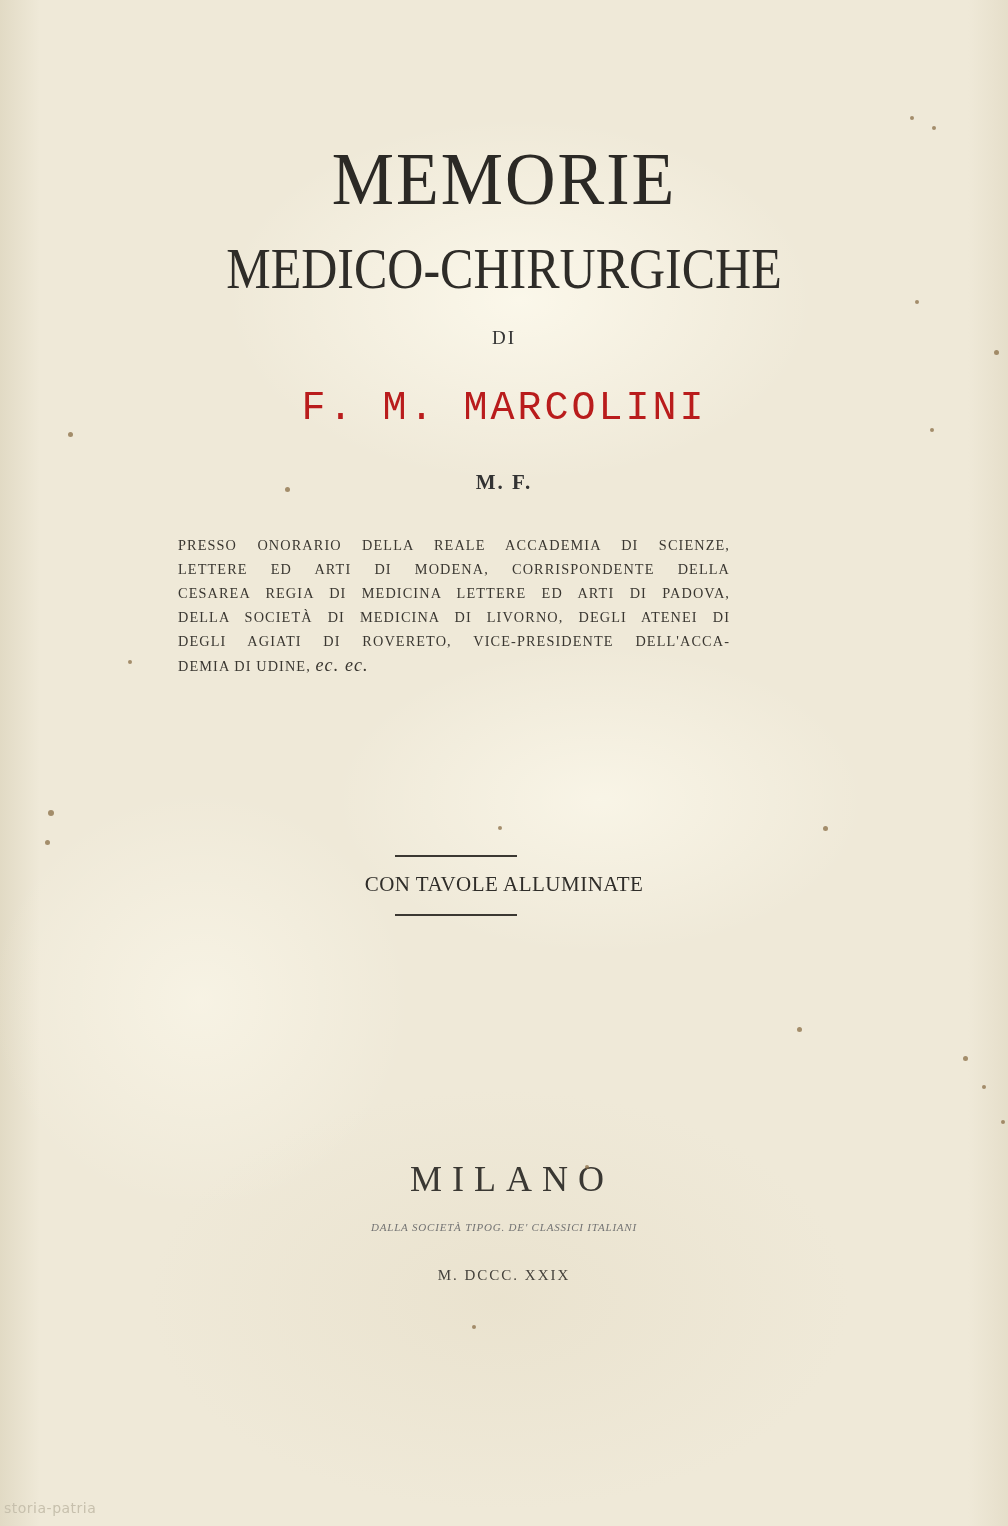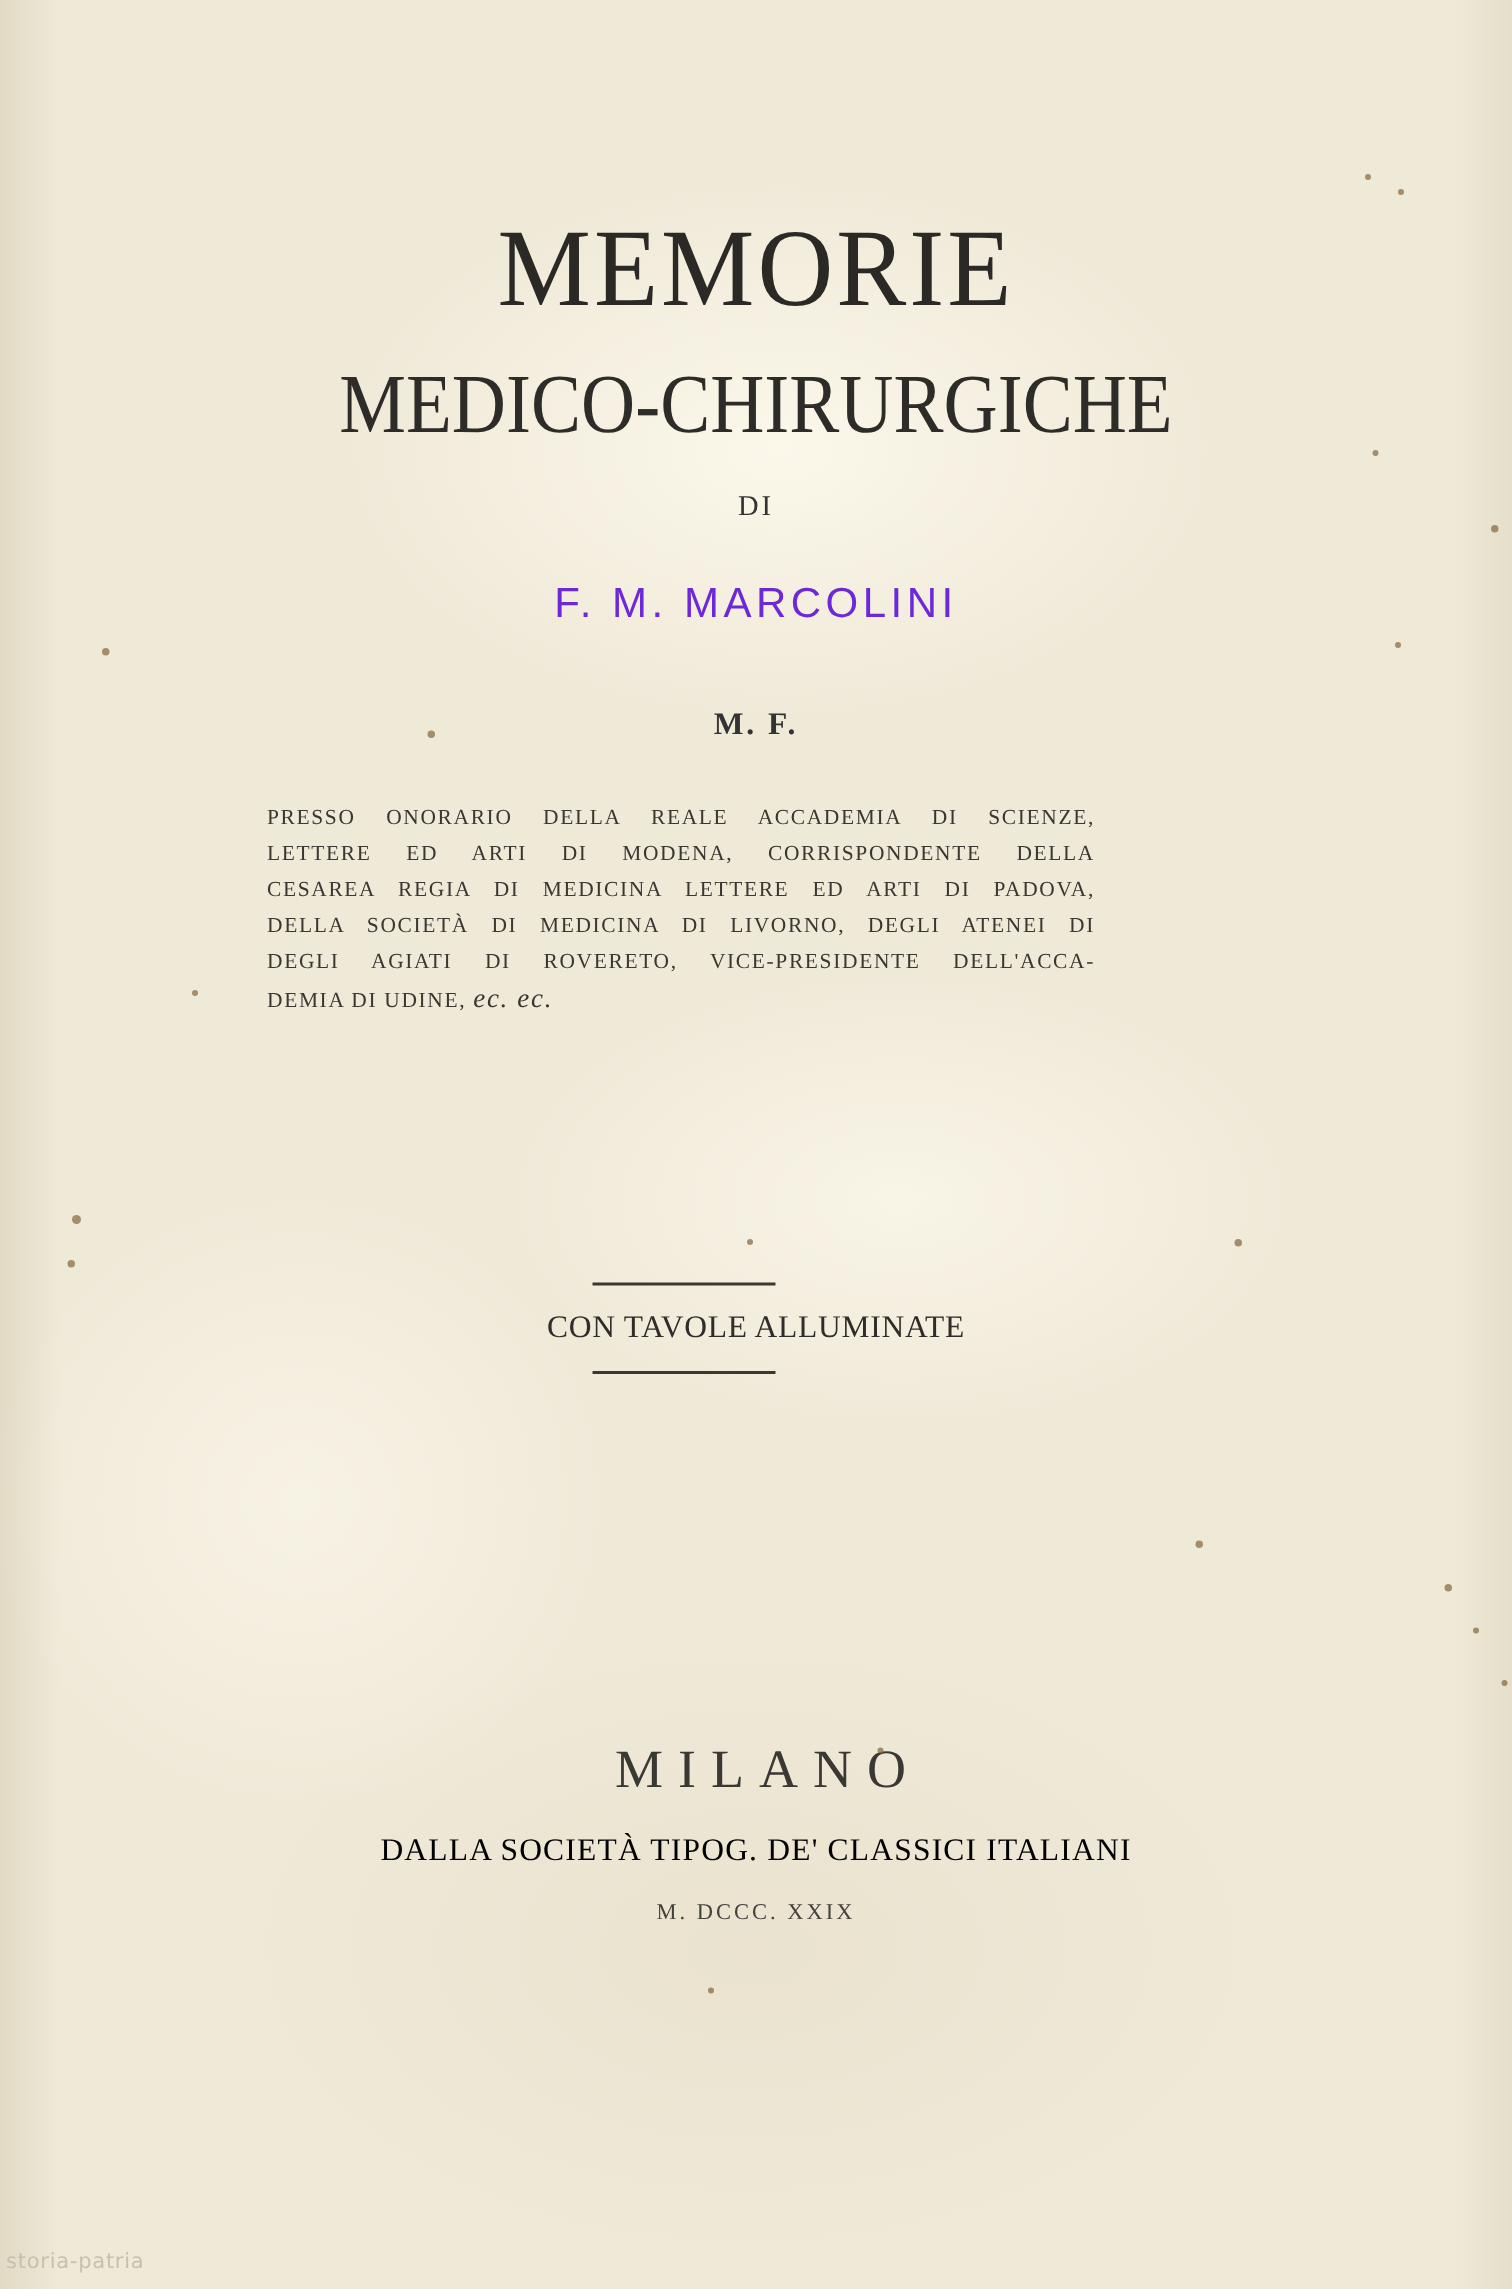--- a/index.html
+++ b/index.html
@@ -50,24 +50,24 @@
     }
     .di {
       top: 327px;
       font-family: "Liberation Serif", serif;
       font-size: 19px;
       letter-spacing: 2px;
       color: #333;
     }
     .author {
       top: 386px;
-      font-family: Liberation Sans, sans-serif;
-      font-size: 28px;
+      font-family: Liberation Mono, monospace;
+      font-size: 40px;
       letter-spacing: 3px;
-      color: #6d28d9;
+      color: #b91c1c;
     }
     .mf {
       top: 470px;
       font-family: "Liberation Serif", serif;
       font-size: 21px;
       letter-spacing: 2px;
       color: #333;
       font-weight: bold;
     }
     .credentials {
@@ -117,23 +117,24 @@
       top: 1158px;
       font-family: "Liberation Serif", serif;
       font-size: 36px;
       letter-spacing: 10px;
       color: #3a3833;
       padding-left: 8px;
     }
     .publisher {
       top: 1221px;
       font-family: "Liberation Serif", serif;
-      font-size: 21px;
+      font-size: 11px;
       letter-spacing: 0.8px;
-      color: #000000;
+      color: #737373;
+      font-style: italic;
     }
     .year {
       top: 1267px;
       font-family: "Liberation Serif", serif;
       font-size: 15px;
       letter-spacing: 2px;
       color: #45423c;
     }
     .watermark {
       position: absolute;

